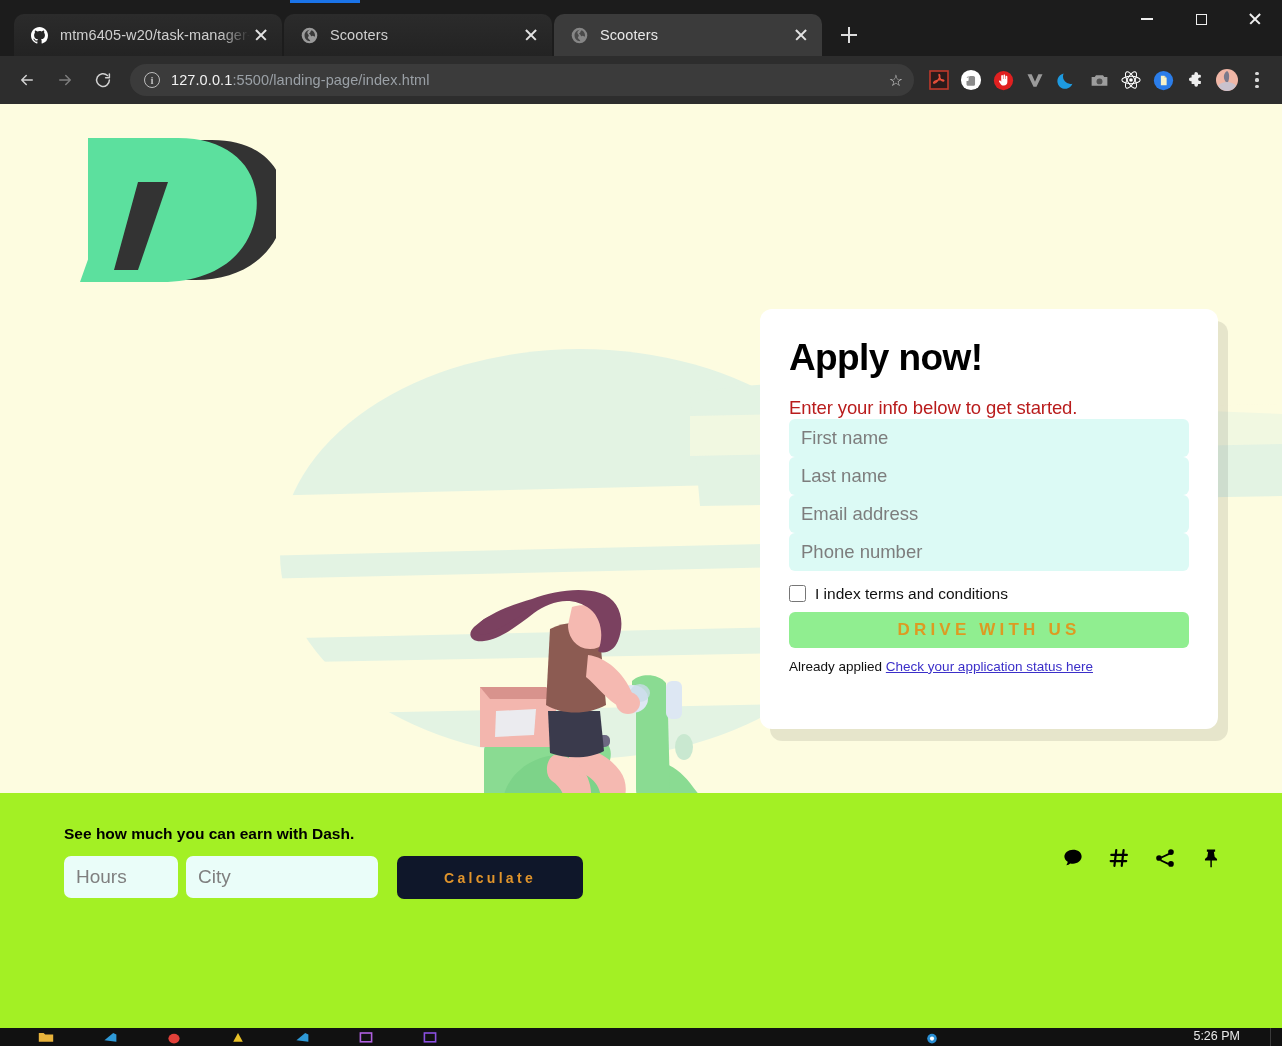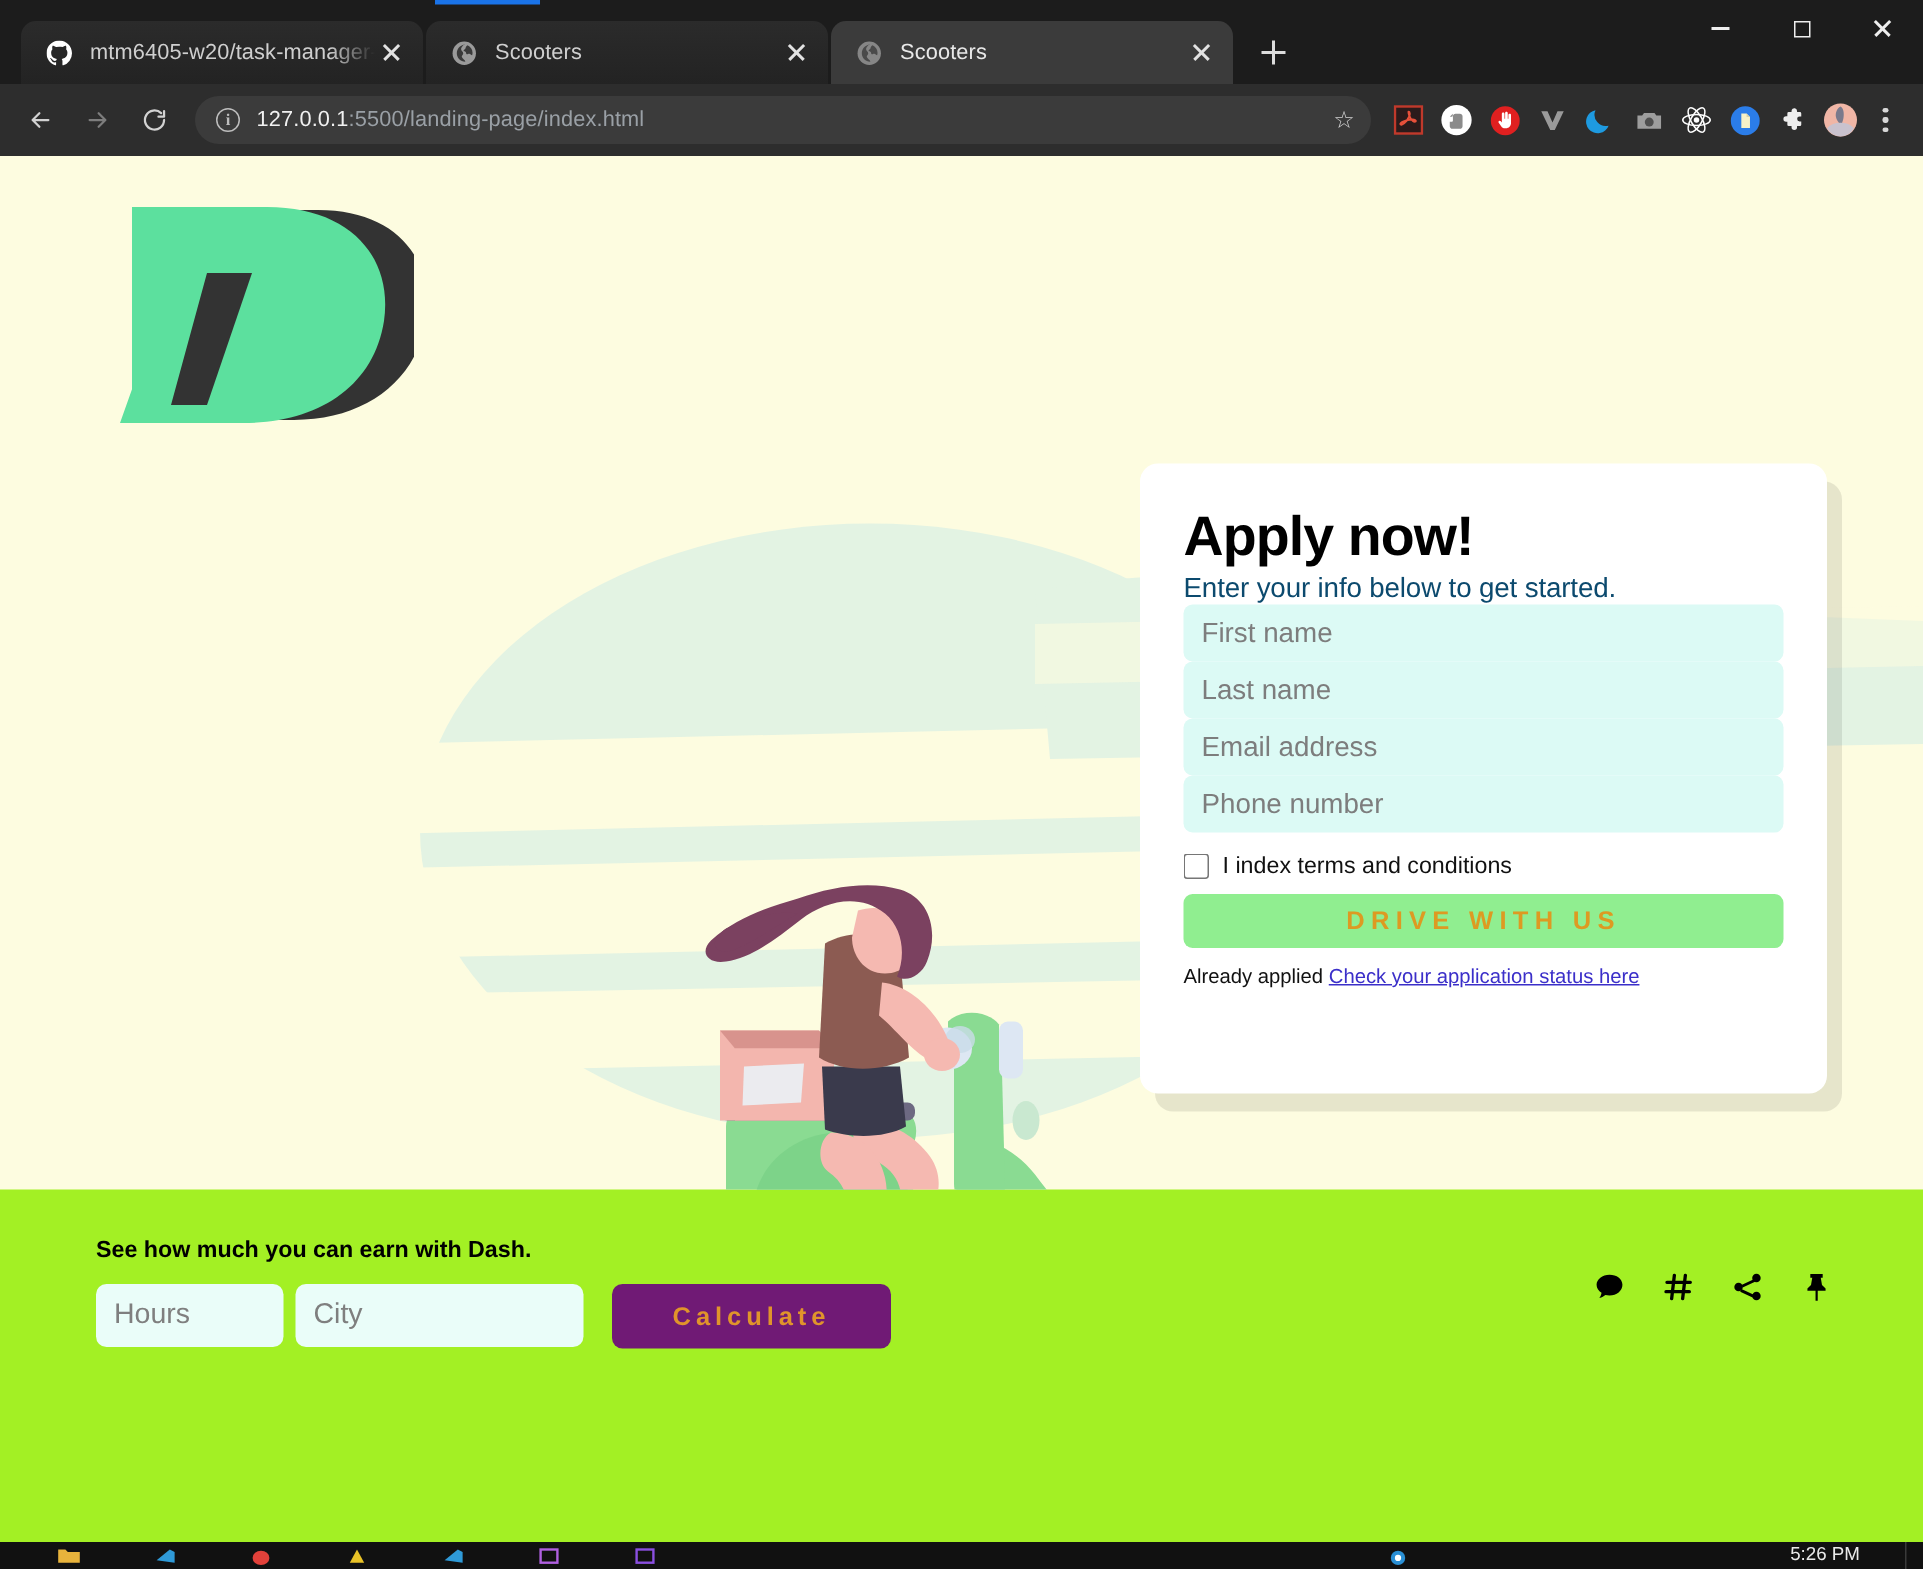--- a/index.html
+++ b/index.html
@@ -116,21 +116,21 @@
   .scooter { position:absolute; left:440px; top:455px; width:340px; height:320px; z-index:3; }
 
   
   .card {
     position:absolute; left:760px; top:205px; width:458px; height:420px;
     background:#fff; border-radius:12px; z-index:6;
     box-shadow: 10px 12px 0 rgba(0,0,0,0.09);
     padding: 30px 29px 0 29px;
   }
   .card h2 { font-size:37px; font-weight:bold; color:#000; letter-spacing:-0.6px; line-height:1.05;}
-  .card .lede { font-size:18.5px; color:#0c4a6e; margin-top:3px; letter-spacing:-0.1px;}
+  .card .lede { font-size:18.5px; color:#b91c1c; margin-top:19px; letter-spacing:-0.1px;}
   .field {
     display:block; width:400px; height:38px; margin-top:0;
     background:#DCFAF5; border:none; border-radius:6px;
     font-size:18.5px; color:#7d7d7d; font-family:"Liberation Sans",sans-serif;
     padding:0 12px;
   }
   .field::placeholder { color:#7d7d7d; opacity:1; }
   .terms { display:flex; align-items:center; margin-top:14px; gap:9px; }
   .terms input[type=checkbox]{ width:17px; height:17px; margin:0; cursor:pointer;}
   .terms label { font-size:15.5px; color:#111; cursor:pointer;}
@@ -145,29 +145,29 @@
 
   
   .earn {
     position:relative; width:1282px; height:235px; background:#A3F024;
     padding: 32px 0 0 64px;
   }
   .earn h3 { font-size:15.5px; font-weight:bold; color:#000; }
   .earn p  { font-size:16px; color:#000; margin-top:13px; }
   .earn-row { display:flex; align-items:flex-start; gap:0; margin-top:13px; }
   .earn-field {
-    width:125px; height:42px; background:#EAFDF9; border:none; border-radius:7px;
+    width:114px; height:42px; background:#EAFDF9; border:none; border-radius:7px;
     font-size:19px; color:#7f7f7f; padding:0 12px; font-family:"Liberation Sans",sans-serif;
     margin-right:8px;
   }
   .earn-field.city { width:192px; }
   .earn-field::placeholder{ color:#7f7f7f; opacity:1; }
   .calc {
     width:186px; height:43px; margin-left:11px; border:none; border-radius:7px;
-    background:#701a75; color:#E0942B; font-size:17px; font-weight:bold;
+    background:#0f172a; color:#E0942B; font-size:14px; font-weight:bold;
     letter-spacing:3.3px; cursor:pointer; font-family:"Liberation Sans",sans-serif;
   }
   .social { position:absolute; right:58px; top:52px; display:flex; align-items:center; gap:20px; }
   .social span { cursor:pointer; display:flex; align-items:center; justify-content:center;
                  width:26px; height:26px; }
 
   
   #taskbar {
     position:absolute; left:0; bottom:0; width:1282px; height:18px;
     background:#111; display:flex; align-items:flex-start; overflow:hidden;

